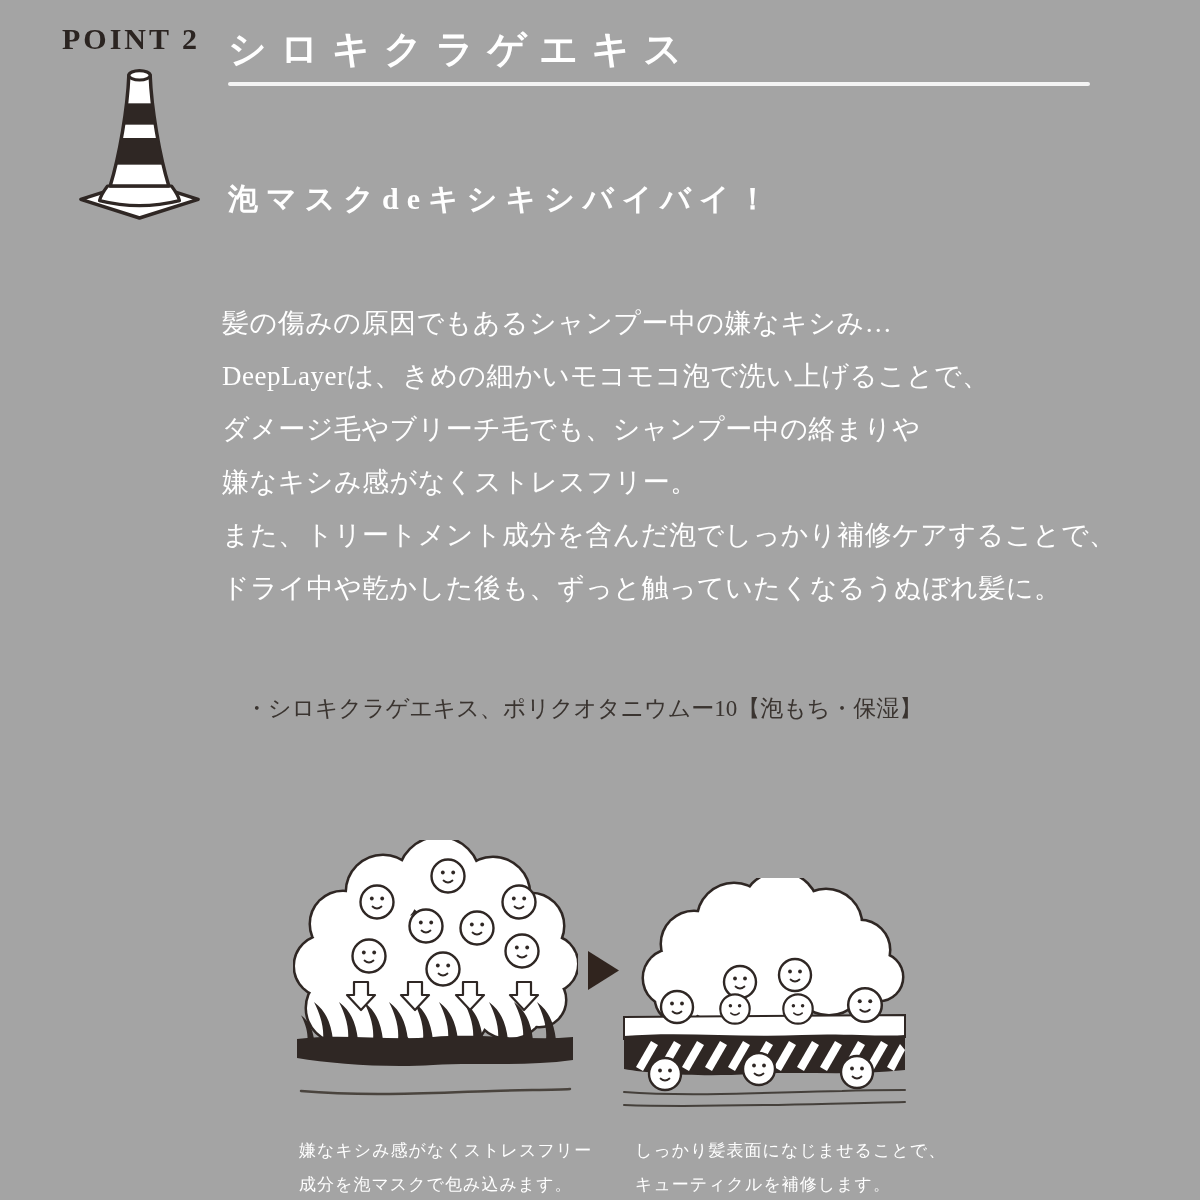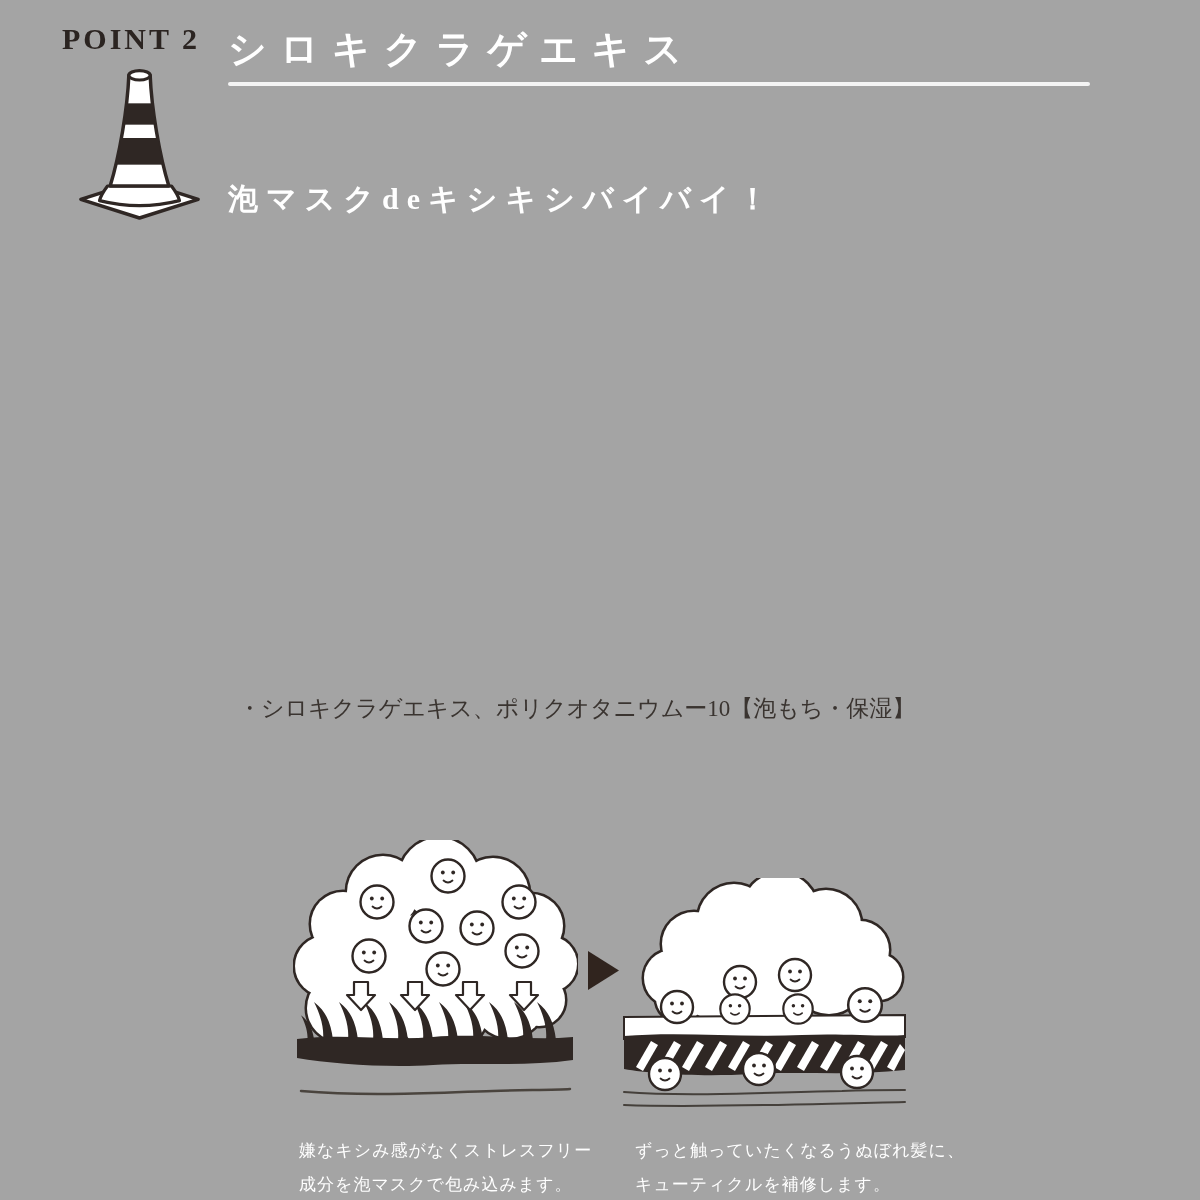--- a/index.html
+++ b/index.html
@@ -21,21 +21,21 @@
   }
   .subtitle{
     left:228px;top:143px;font-size:30px;font-weight:bold;letter-spacing:8px;
     color:#ffffff;white-space:nowrap;margin-top:36px;
   }
   .intro{
     left:222px;top:297px;color:#ffffff;font-size:27px;letter-spacing:0.5px;
   }
   .intro .line{line-height:53px;white-space:nowrap;}
   .ingredients{
-    left:238px;top:684px;color:#3a3430;font-size:23px;letter-spacing:0px;font-weight:500;
+    left:245px;top:684px;color:#3a3430;font-size:23px;letter-spacing:0px;font-weight:500;
   }
   .ingredients .line{line-height:50px;white-space:nowrap;}
   .fig-left{left:293px;top:840px;width:285px;height:265px;}
   .fig-arrow{left:588px;top:951px;width:31px;height:39px;}
   .fig-right{left:622px;top:878px;width:285px;height:235px;}
   .caption{color:#ffffff;font-size:17px;letter-spacing:1px;}
   .caption .line{line-height:34px;white-space:nowrap;}
   .caption-left{left:299px;top:1134px;}
   .caption-right{left:635px;top:1134px;}
 </style>
@@ -57,20 +57,28 @@
     <path d="M42,10 C41,35 35,70 28,93 L72,93 C65,70 59,35 58,10 Z" fill="#ffffff" stroke="#2f2724" stroke-width="2.6" stroke-linejoin="round"></path>
     <rect x="18" y="31" width="64" height="16" fill="#2f2724" clip-path="url(#coneclip)"></rect>
     <rect x="18" y="57" width="64" height="20" fill="#2f2724" clip-path="url(#coneclip)"></rect>
     <ellipse cx="50" cy="10" rx="8" ry="3.5" fill="#ffffff" stroke="#2f2724" stroke-width="2.4"></ellipse>
   </svg>
 
   <div class="abs title">シロキクラゲエキス</div>
   <div class="abs title-rule"></div>
   <div class="abs subtitle">泡マスクdeキシキシバイバイ！</div>
 
+  <div class="abs intro">
+    <div class="line">髪の傷みの原因でもあるシャンプー中の嫌なキシみ…</div>
+    <div class="line">DeepLayerは、きめの細かいモコモコ泡で洗い上げることで、</div>
+    <div class="line">ダメージ毛やブリーチ毛でも、シャンプー中の絡まりや</div>
+    <div class="line">嫌なキシみ感がなくストレスフリー。</div>
+    <div class="line">また、トリートメント成分を含んだ泡でしっかり補修ケアすることで、</div>
+    <div class="line">ドライ中や乾かした後も、ずっと触っていたくなるうぬぼれ髪に。</div>
+  </div>
 
   <div class="abs ingredients">
     <div class="line">・シロキクラゲエキス、ポリクオタニウムー10【泡もち・保湿】</div>
   </div>
 
   <svg class="abs fig-left" viewBox="0 0 285 265">
     <defs>
       <g id="bubL">
         <circle r="16.5" fill="#ffffff" stroke="#2f2724" stroke-width="2.4"></circle>
         <circle cx="-5.2" cy="-3.5" r="1.9" fill="#2f2724"></circle>
@@ -236,17 +244,17 @@
       <use href="#bubR" transform="translate(137,191)"></use>
       <use href="#bubR" transform="translate(235,194)"></use>
     </g>
   </svg>
 
   <div class="abs caption caption-left">
     <div class="line">嫌なキシみ感がなくストレスフリー</div>
     <div class="line">成分を泡マスクで包み込みます。</div>
   </div>
   <div class="abs caption caption-right">
-    <div class="line">ずっと触っていたくなるうぬぼれ髪に、</div>
+    <div class="line">しっかり髪表面になじませることで、</div>
     <div class="line">キューティクルを補修します。</div>
   </div>
 
 </div>
 
 </body></html>

